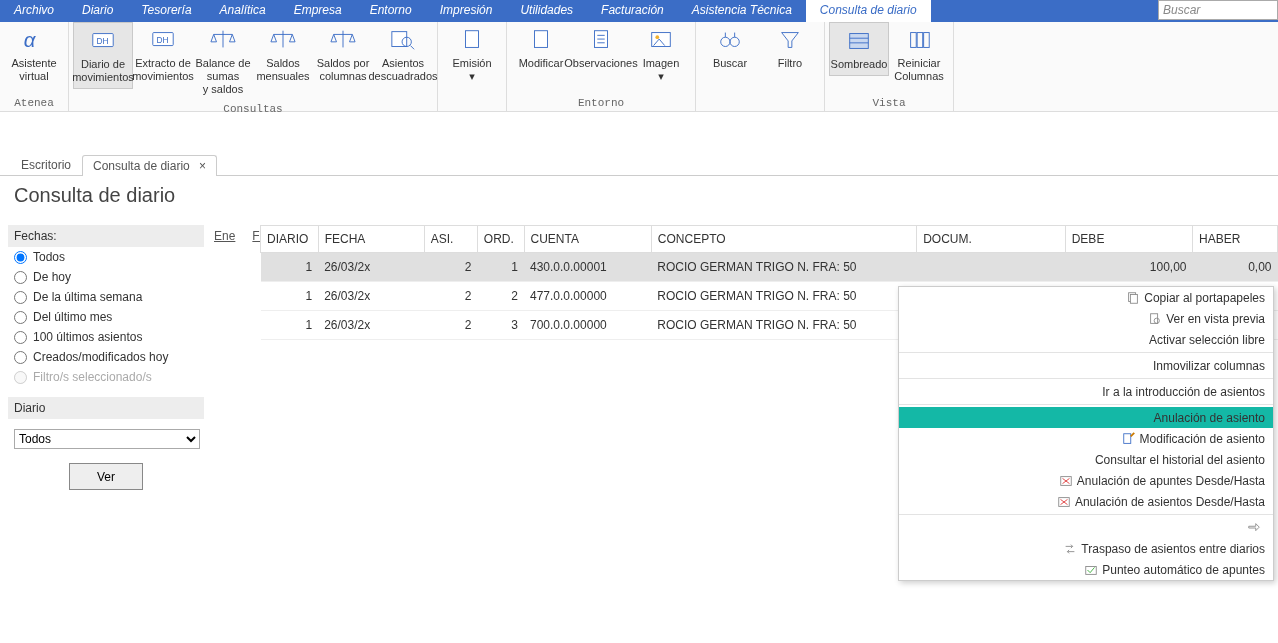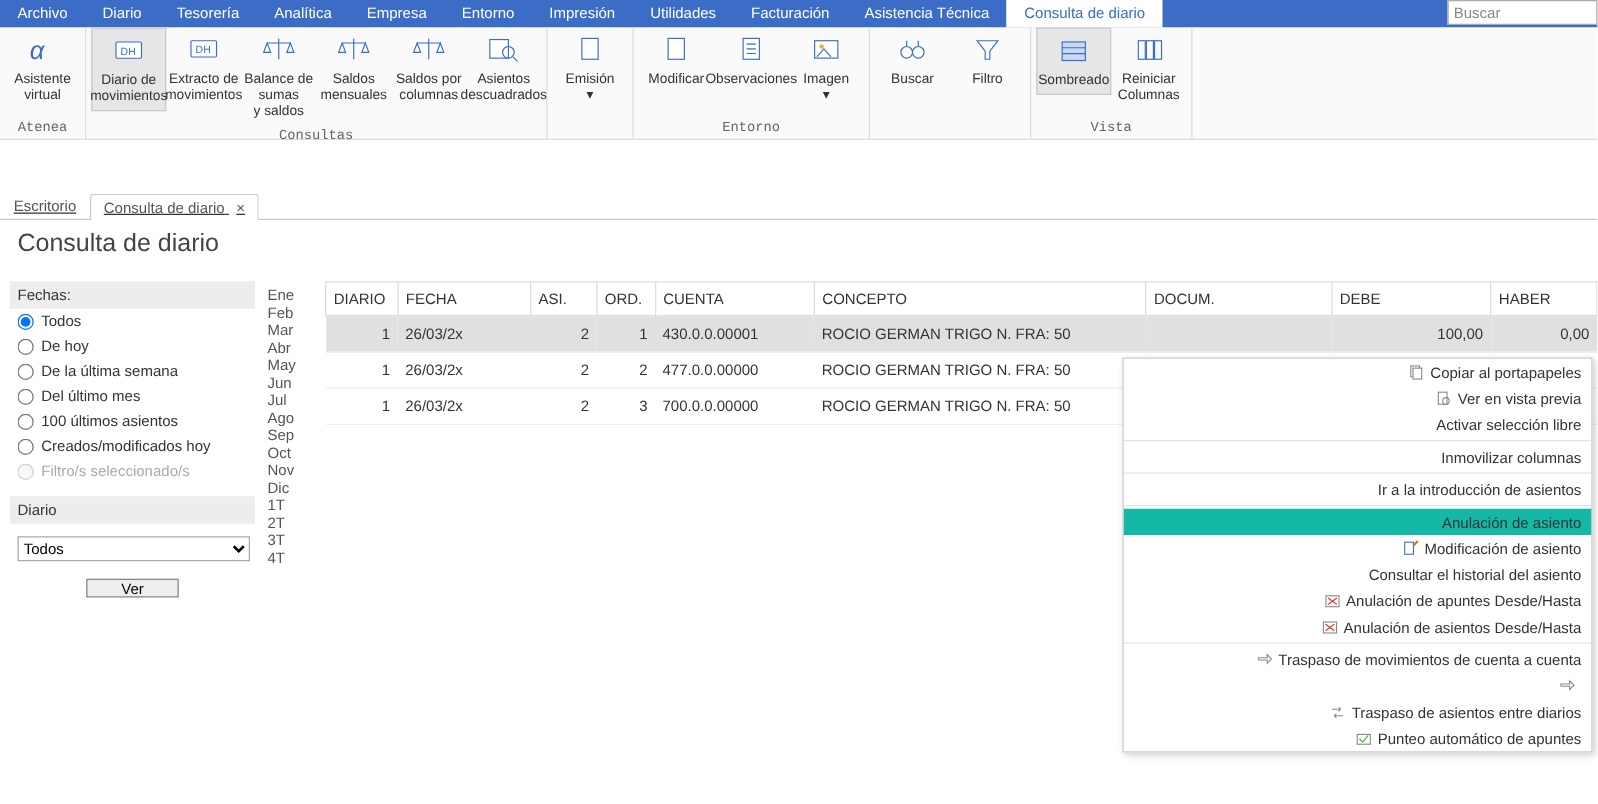--- a/index.html
+++ b/index.html
@@ -1,53 +1,53 @@
 <!DOCTYPE html>
 <html><head>
 <meta charset="utf-8">
 <style>
   * { box-sizing: border-box; margin: 0; padding: 0; }
   body { font-family: "Segoe UI", Tahoma, sans-serif; font-size: 12px; color: #333; background: #fff; width:1278px; height:643px; overflow:hidden; position:relative;}
   
   
-  .menubar { display:flex; align-items:stretch; background:#3b6dc6; color:#fff; height:22px; }
+  .menubar { display:flex; align-items:stretch; background:#3b6dc6; color:#fff; height:22px;font-style:italic; }
   .menubar .menu-item { padding:3px 14px; font-size:12px; cursor:default; }
   .menubar .menu-item.active { background:#fff; color:#3b6dc6; }
   .menubar .search-box { margin-left:auto; background:#fff; border:1px solid #aaa; width:120px; height:20px; padding:0 4px; color:#888; font-size:12px; display:flex; align-items:center;}
   
   
   .ribbon { display:flex; border-bottom:1px solid #ddd; height:90px; background:#fafafa; }
   .ribbon-group { border-right:1px solid #ddd; display:flex; flex-direction:column; padding:0px 4px 0; }
   .ribbon-group-buttons { display:flex; flex:1; align-items:flex-start;}
   .ribbon-group-label { text-align:center; font-size:11px; color:#666; padding:2px 0 2px;font-family:Liberation Mono, monospace;}
   .ribbon-btn { display:flex; flex-direction:column; align-items:center; justify-content:flex-start; width:60px; padding:4px 2px; cursor:default; text-align:center; font-size:11px; line-height:1.2; }
   .ribbon-btn.active { background:#e6e6e6; border:1px solid #c9c9c9;}
   .ribbon-btn .icon-box { width:34px; height:28px; display:flex; align-items:center; justify-content:center; margin-bottom:3px; }
   .ribbon-btn svg { width:30px; height:26px; }
   
   
-  .docs-tabs { display:flex; align-items:flex-end; height:24px; border-bottom:1px solid #ccc; margin-top:40px;text-decoration:underline;}
+  .docs-tabs { display:flex; align-items:flex-end; height:24px; border-bottom:1px solid #ccc; padding-left:10px; margin-top:40px;}
   .doc-tab { padding:3px 10px; font-size:12px; color:#555; border:1px solid transparent; border-bottom:none; cursor:default;}
   .doc-tab.active { border-color:#ccc; background:#fff; border-radius:3px 3px 0 0; position:relative; top:1px;}
   .doc-tab .close { margin-left:6px; color:#555;}
   
   
   .page-title { font-size:20px; color:#444; padding:8px 14px 6px; }
   .content-area { display:flex; position:absolute; top:225px; left:0; right:0; bottom:0;}
   
   .sidebar-left { width:210px; padding:0 6px 0 8px; }
   .panel-header { background:#ededed; padding:4px 6px; font-size:12px; color:#333; }
   .radio-row { display:flex; align-items:center; gap:6px; padding:3px 6px; font-size:12px;}
   .radio-row input[type=radio]{ width:13px; height:13px;}
   .radio-row.disabled { color:#aaa;}
   .diario-label { background:#ededed; padding:4px 6px; margin-top:10px;}
   .diario-select { width:186px; margin:10px 6px 8px; height:20px; border:1px solid #aaa; background:#fff; font-size:12px;}
-  .ver-btn { display:block; margin:6px auto; width:74px; height:15px; border:1px solid #888; background:#eee; font-size:12px; cursor:default;}
-  
-  .month-strip { width:50px; display:flex; flex-direction:column; gap:0; padding-top:4px; font-size:12px; color:#555;}
+  .ver-btn { display:block; margin:6px auto; width:74px; height:27px; border:1px solid #888; background:#eee; font-size:12px; cursor:default;}
+  
+  .month-strip { width:50px; display:flex; gap:13px; padding-top:4px; font-size:12px; color:#555;text-decoration:underline;}
   .month-strip div { padding-left:4px; cursor:default;}
   
   .table-wrap { flex:1; }
   table.journal { border-collapse:collapse; width:100%; }
   table.journal th { background:#fff; border:1px solid #ddd; font-weight:normal; text-align:left; padding:6px 6px; font-size:12px; }
   table.journal td { border-bottom:1px solid #eee; padding:7px 6px; font-size:12px;}
   th.num, td.num { text-align:right;}
   tr.row-selected td { background:#e0e0e0;}
   
   
@@ -447,28 +447,20 @@
       </span>
       <span>Anulación de asientos Desde/Hasta</span>
     </div>
     <div class="ctx-sep"></div>
     <div class="ctx-item">
       <span class="ctx-ic">
         <svg viewBox="0 0 16 16">
           <path d="M2 6 L10 6 L10 3 L14 7 L10 11 L10 8 L2 8 Z" fill="none" stroke="#888"></path>
         </svg>
       </span>
-      <span>Traspaso de movimientos de cuenta a cuenta</span>
-    </div>
-    <div class="ctx-item">
-      <span class="ctx-ic">
-        <svg viewBox="0 0 16 16">
-          <path d="M2 6 L10 6 L10 3 L14 7 L10 11 L10 8 L2 8 Z" fill="none" stroke="#888"></path>
-        </svg>
-      </span>
     </div>
     <div class="ctx-item">
       <span class="ctx-ic">
         <svg viewBox="0 0 16 16">
           <path d="M3 5 L11 5 M11 5 L9 3 M11 5 L9 7" fill="none" stroke="#888"></path>
           <path d="M13 11 L5 11 M5 11 L7 9 M5 11 L7 13" fill="none" stroke="#888"></path>
         </svg>
       </span>
       <span>Traspaso de asientos entre diarios</span>
     </div>

